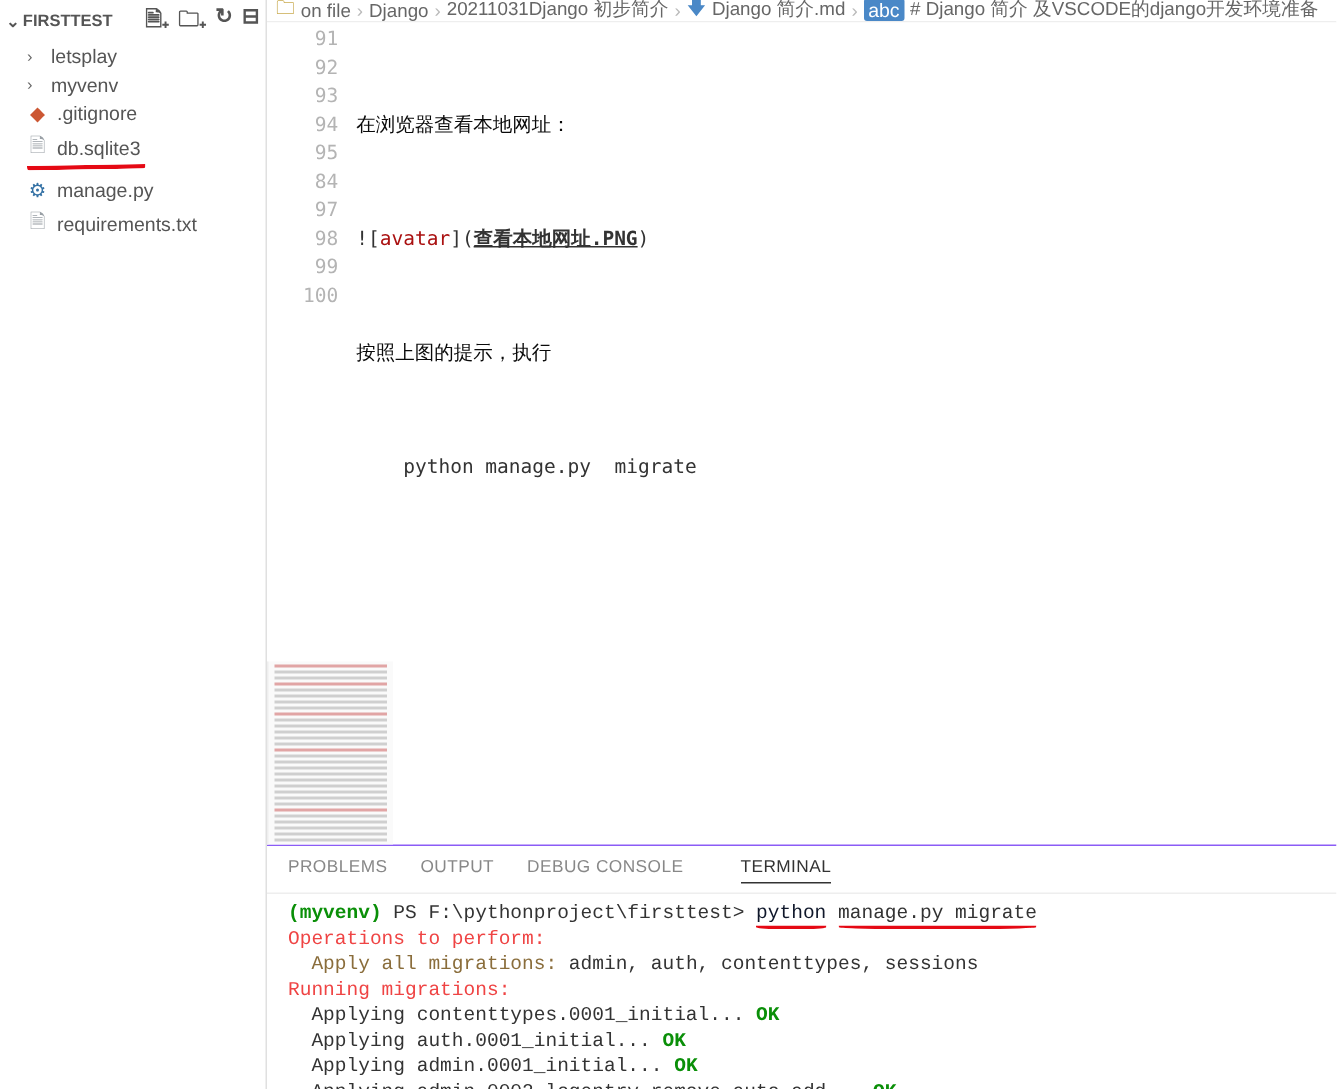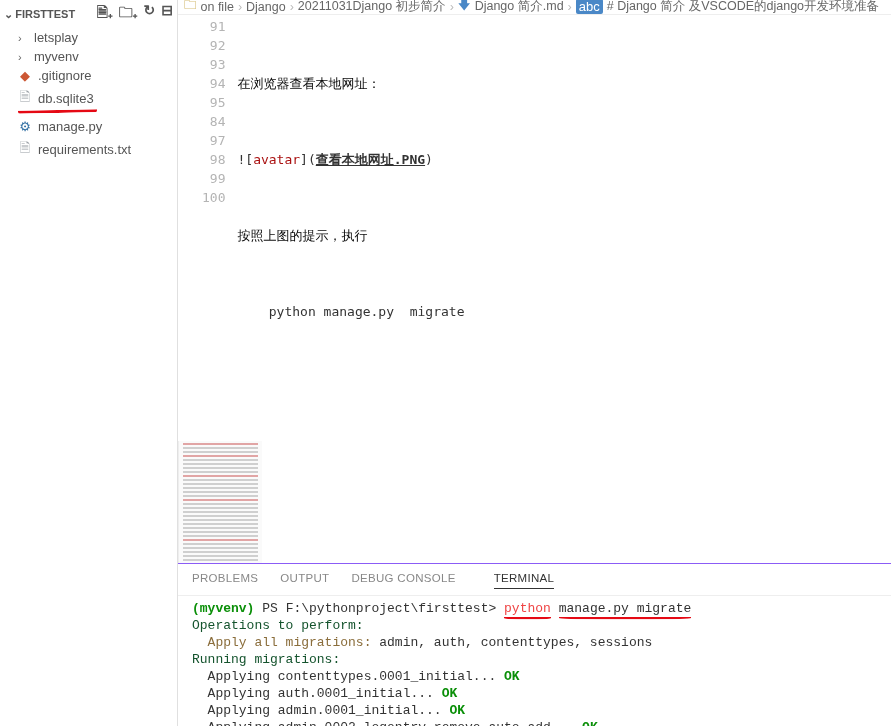--- a/index.html
+++ b/index.html
@@ -122,22 +122,22 @@
       overflow: auto;
       padding: 4px 14px 8px;
       font-family: Consolas, "Courier New", monospace;
       font-size: 13px;
       line-height: 17px;
       white-space: pre;
       color: #333;
     }
     .t-green { color: #0a8f08; font-weight: 600; }
     .t-green-bold { color: #0a8f08; font-weight: 700; }
-    .t-yellow { color: #ef4444; }
-    .t-teal { color: #14532d; }
+    .t-yellow { color: #0f172a; }
+    .t-teal { color: #ef4444; }
     .t-dim { color: #8a6d3b; }
     .red-wave {
       position: relative;
       display: inline-block;
     }
     .red-wave::after {
       content: "";
       position: absolute;
       left: 0; right: 0; bottom: -3px;
       height: 3px;

